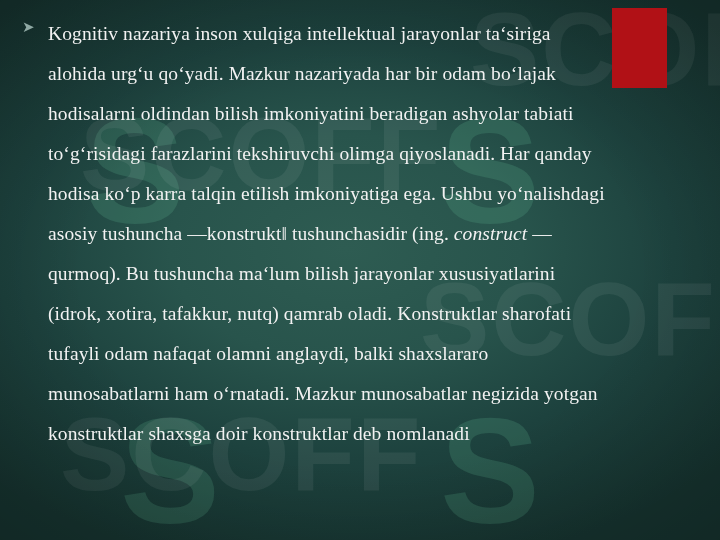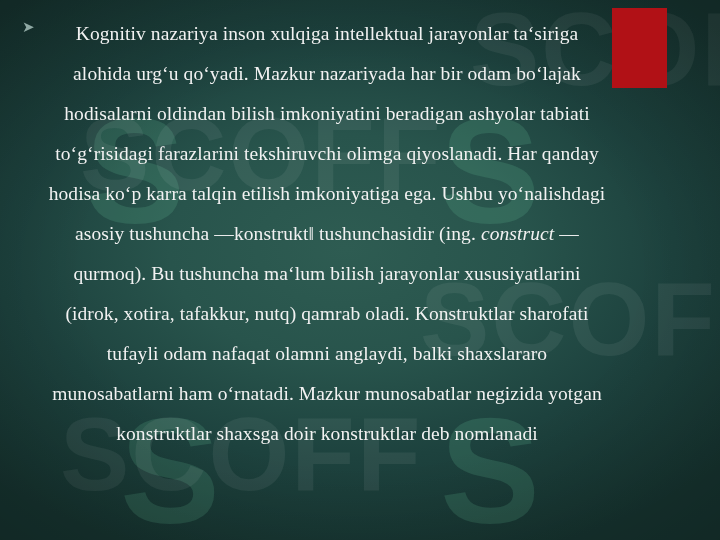--- a/index.html
+++ b/index.html
@@ -81,21 +81,21 @@
     padding-top: 6px;
     color: #8fa9a4;
     font-size: 15px;
     line-height: 1;
   }
   .body-text {
     flex: 1 1 auto;
     color: #f2f2f2;
     font-size: 19.5px;
     line-height: 40px;
-    text-align: center;
+    text-align: left;
     letter-spacing: 0.1px;
   }
   .body-text em {
     font-style: italic;
   }
 </style>
 </head>
 <body>
 
 <div class="slide">

